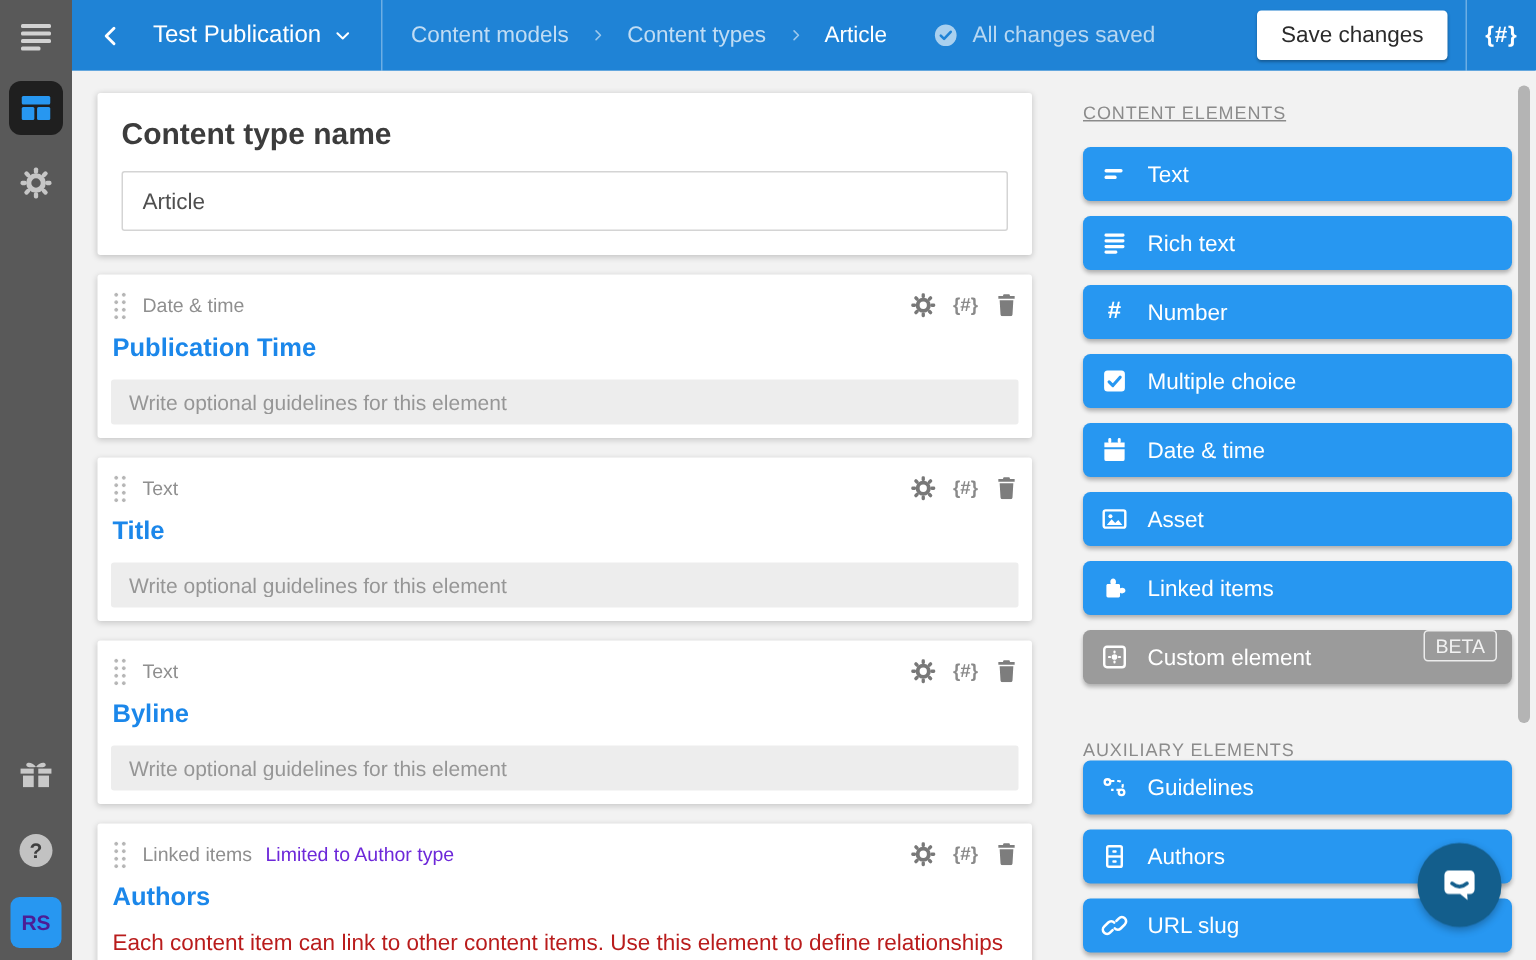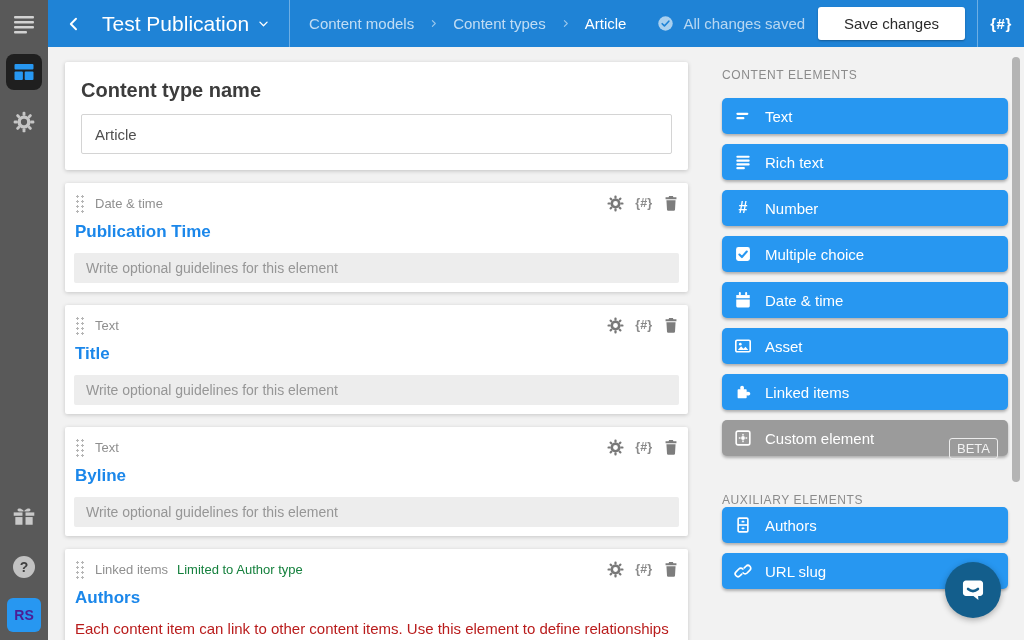--- a/index.html
+++ b/index.html
@@ -17,75 +17,75 @@
   .gift { margin-bottom:28px; width:26px; height:26px; color:#c9c9c9; }
   .help { margin-bottom:20px; width:22px; height:22px; border-radius:50%; background:#c2c2c2; color:#3f3f3f;
           font-weight:bold; font-size:14px; }
   .avatar { margin-bottom:8px; width:34px; height:34px; border-radius:6px; background:#2797f1; color:#4c1d95;
             font-weight:bold; font-size:14px; display:flex; align-items:center; justify-content:center; }
 
   
   .hdr { position:fixed; left:48px; right:0; top:0; height:47px; background:#1f83d6; z-index:20;
          display:flex; align-items:center; color:#fff; }
   .hdr .back { margin-left:18px; width:16px; height:16px; color:#fff; cursor:pointer; flex:none; }
-  .proj { margin-left:20px; font-size:21px; display:flex; align-items:center; gap:9px; cursor:pointer; }
+  .proj { margin-left:20px; font-size:16px; display:flex; align-items:center; gap:9px; cursor:pointer; }
   .proj svg { width:11px; height:11px; transform:rotate(-90deg); }
   .vdiv { width:1px; height:47px; background:rgba(255,255,255,.35); margin-left:20px; flex:none; }
   .crumbs { display:flex; align-items:center; margin-left:16px; font-size:15px; }
   .crumb { color:rgba(255,255,255,.72); padding:0 3px; cursor:pointer; white-space:nowrap; }
   .crumb.active { color:#fff; cursor:default; }
   .csep { width:9px; height:9px; margin:0 12px; color:rgba(255,255,255,.55); transform:scaleX(-1); }
   .saved { display:flex; align-items:flex-start; gap:9px; margin-left:28px; font-size:15px; color:rgba(255,255,255,.68); }
   .saved svg { width:17px; height:17px; }
   .hdr .grow { flex:1; }
-  .save-btn { height:33px; padding:0 26px; background:#fff; color:#2b2b2b; border:none; border-radius:3px;
+  .save-btn { height:33px; padding:0 16px; background:#fff; color:#2b2b2b; border:none; border-radius:3px;
               font-size:15px; font-family:inherit; cursor:pointer; box-shadow:0 1px 2px rgba(0,0,0,.3); }
   .hdr .vdiv2 { width:1px; height:47px; background:rgba(255,255,255,.35); margin:0 0 0 12px; }
   .codename-hdr { width:46px; text-align:center; font-size:15px; font-weight:bold; letter-spacing:.5px; cursor:pointer; }
 
   
   .main { position:fixed; left:48px; right:0; top:47px; bottom:0; overflow:hidden; background:#f2f2f2; }
   .col { position:absolute; left:17px; top:0; width:623px; }
 
   .name-card { margin-top:15px; background:#fff; border-radius:2px; box-shadow:0 1px 4px rgba(0,0,0,.2);
                padding:17px 16px 16px; }
   .name-card label { font-size:20px; font-weight:bold; color:#3c3c3c; display:block; }
   .name-card input { margin-top:12px; width:100%; height:40px; border:1px solid #d4d4d4; border-radius:2px;
                      padding:0 13px; font-size:15px; color:#4f4f4f; font-family:inherit; outline:none; }
 
   .el-card { margin-top:13px; background:#fff; border-radius:2px; box-shadow:0 1px 4px rgba(0,0,0,.18);
              padding:8px 9px 9px; }
   .el-head { display:flex; align-items:center; height:24px; }
   .drag { width:9px; height:19px; margin-left:1px; cursor:grab;
           background-image:radial-gradient(#b5b5b5 1.15px, transparent 1.35px); background-size:5px 5px; }
   .el-type { margin-left:11px; font-size:13px; color:#8f8f8f; }
-  .el-note { margin-left:9px; font-size:13px; color:#15803d; cursor:pointer; }
+  .el-note { margin-left:9px; font-size:13px; color:#6d28d9; cursor:pointer; }
   .el-actions { margin-left:auto; display:flex; align-items:center; gap:11px; }
   .act-gear { width:17px; height:17px; color:#787878; cursor:pointer; }
   .act-code { font-size:12.5px; font-weight:600; color:#8a8a8a; cursor:pointer; }
   .act-trash { width:16px; height:16px; color:#7d7d7d; cursor:pointer; }
   .el-title { margin:7px 0 0 1px; font-size:17px; font-weight:bold; color:#1b87ea; }
   .gl-input { margin-top:11px; width:100%; height:30px; background:#ededed; border:none; border-radius:2px;
               padding:0 12px; font-size:14px; color:#6e6e6e; font-family:inherit; outline:none; }
   .gl-input::placeholder { color:#969696; opacity:1; }
   .el-desc { margin:11px 0 0 1px; font-size:15px; color:#b91c1c; line-height:1.35; }
   .el-card.cut { height:140px; }
 
   
   .panel { position:absolute; left:674px; top:0; width:286px; }
   .p-head { font-size:12px; letter-spacing:.6px; color:#8b8b8b; }
-  .p-head.first { margin-top:21px; margin-bottom:16px; }
+  .p-head.first { margin-top:21px; margin-bottom:16px;text-decoration:underline; }
   .p-head.aux { margin-top:37px; }
   .el-btn { position:relative; width:100%; height:36px; margin-bottom:10px; border:none; border-radius:5px;
             background:#2797f1; color:#fff; display:flex; align-items:center; padding:0 12px; gap:13px;
             font-size:15px; font-family:inherit; cursor:pointer; box-shadow:0 2px 3px rgba(0,0,0,.28); }
   .el-btn svg { width:18px; height:18px; flex:none; }
   .el-btn .hashg { width:18px; text-align:center; font-size:16px; font-weight:bold; }
   .el-btn.gray { background:#9b9b9b; }
-  .beta { position:absolute; right:10px; top:18px; border:1px solid #ececec; border-radius:3px;
+  .beta { position:absolute; right:10px; top:0; border:1px solid #ececec; border-radius:3px;
           padding:2px 7px; font-size:13px; color:#f2f2f2; }
 
   
   .scroll-thumb { position:fixed; right:4px; top:57px; width:8px; height:425px; border-radius:4px;
                   background:#b4b4b4; z-index:40; cursor:pointer; }
   .msgr { position:fixed; right:23px; bottom:22px; width:56px; height:56px; border-radius:50%; background:#135e8c;
           z-index:50; display:flex; align-items:center; justify-content:center; cursor:pointer;
           box-shadow:0 2px 6px rgba(0,0,0,.3); }
   .msgr svg { width:30px; height:30px; }
   .defs { position:absolute; width:0; height:0; overflow:hidden; }
@@ -409,20 +409,26 @@
           <use href="#i-custom"></use>
         </svg>
       <span>Custom element</span>
       <span class="beta">BETA</span>
     </button>
 
     <div class="p-head aux">AUXILIARY ELEMENTS</div>
 
     <button class="el-btn">
       <svg>
+          <use href="#i-route"></use>
+        </svg>
+      <span>Guidelines</span>
+    </button>
+    <button class="el-btn">
+      <svg>
           <use href="#i-cabinet"></use>
         </svg>
       <span>Authors</span>
     </button>
     <button class="el-btn">
       <svg>
           <use href="#i-link"></use>
         </svg>
       <span>URL slug</span>
     </button>

